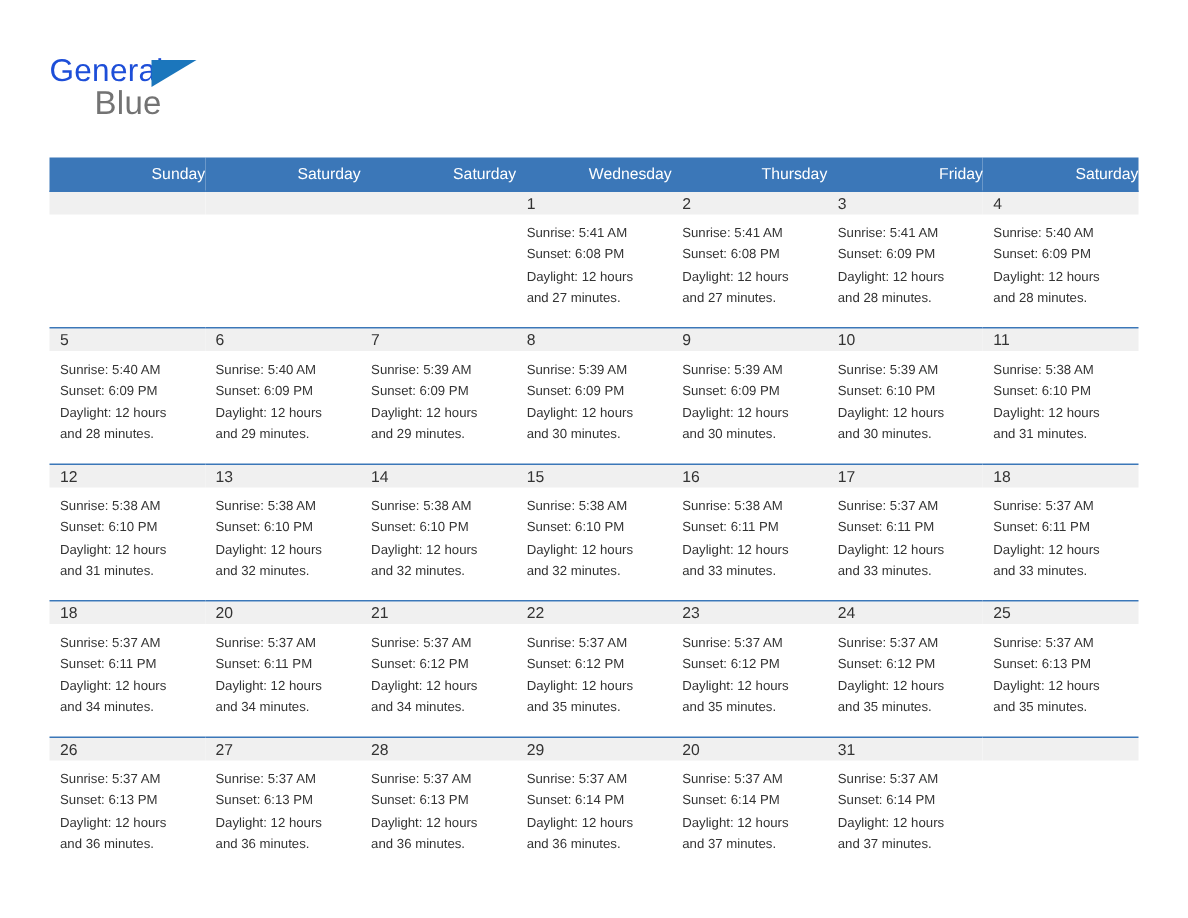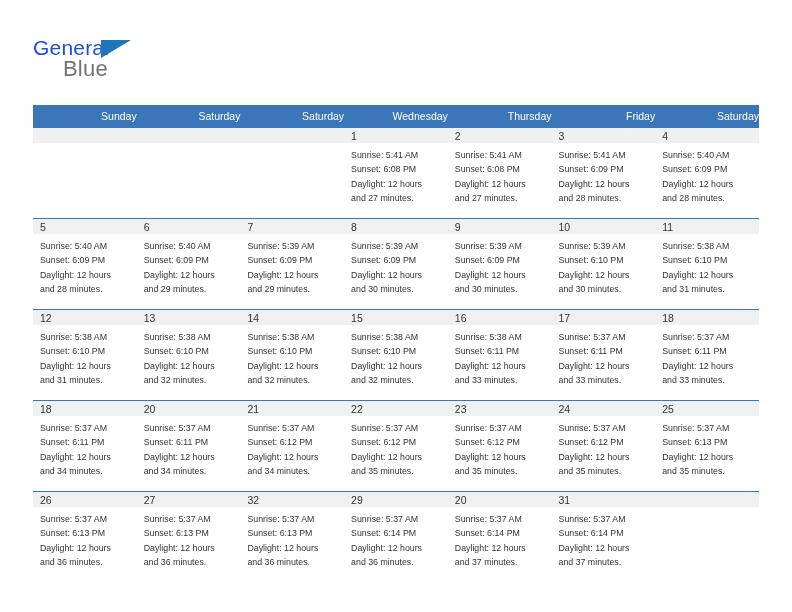--- a/index.html
+++ b/index.html
@@ -421,21 +421,21 @@
           <td class="day-cell">
             <div class="daynum-bar">27</div>
             <div class="cell-body">
               <div>Sunrise: 5:37 AM</div>
               <div>Sunset: 6:13 PM</div>
               <div>Daylight: 12 hours</div>
               <div>and 36 minutes.</div>
             </div>
           </td>
           <td class="day-cell">
-            <div class="daynum-bar">32</div>
+            <div class="daynum-bar">28</div>
             <div class="cell-body">
               <div>Sunrise: 5:37 AM</div>
               <div>Sunset: 6:13 PM</div>
               <div>Daylight: 12 hours</div>
               <div>and 36 minutes.</div>
             </div>
           </td>
           <td class="day-cell">
             <div class="daynum-bar">29</div>
             <div class="cell-body">

